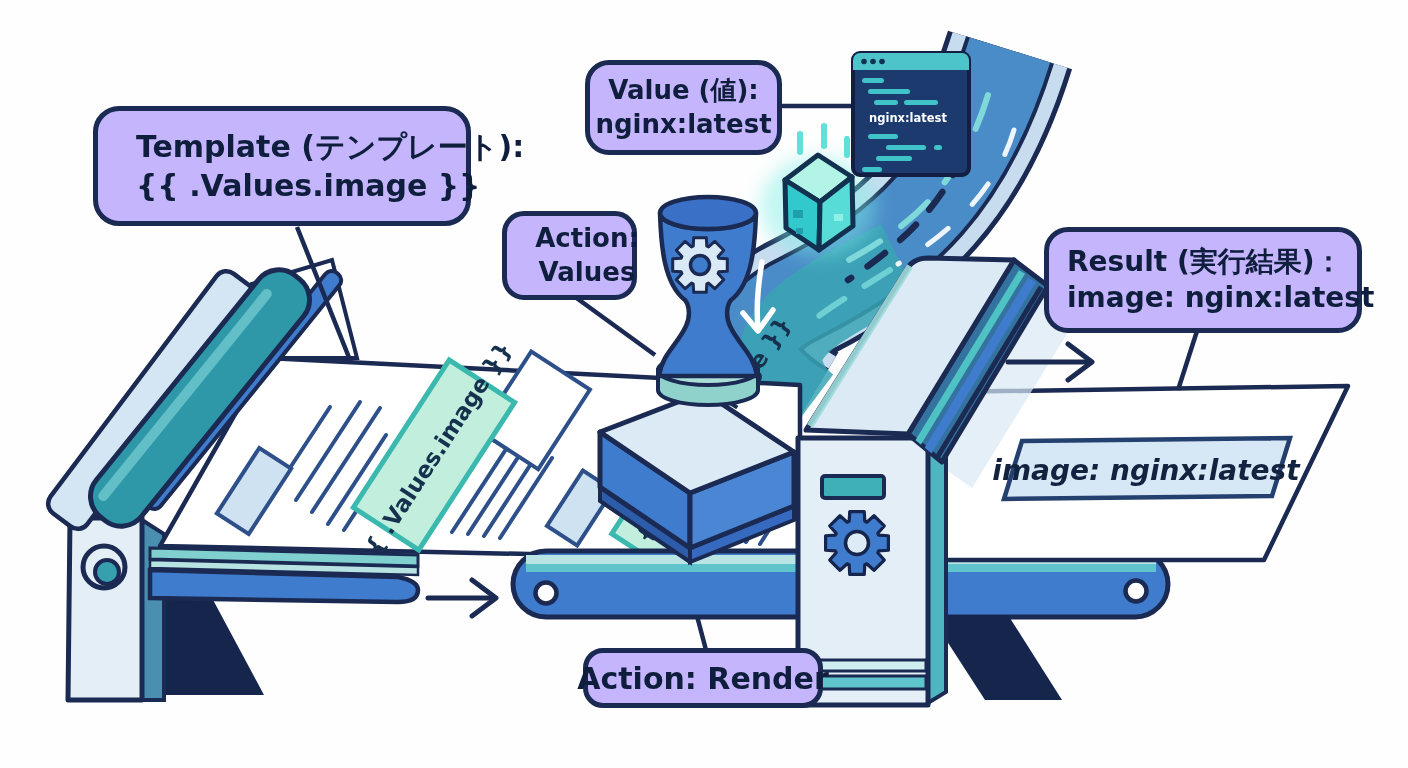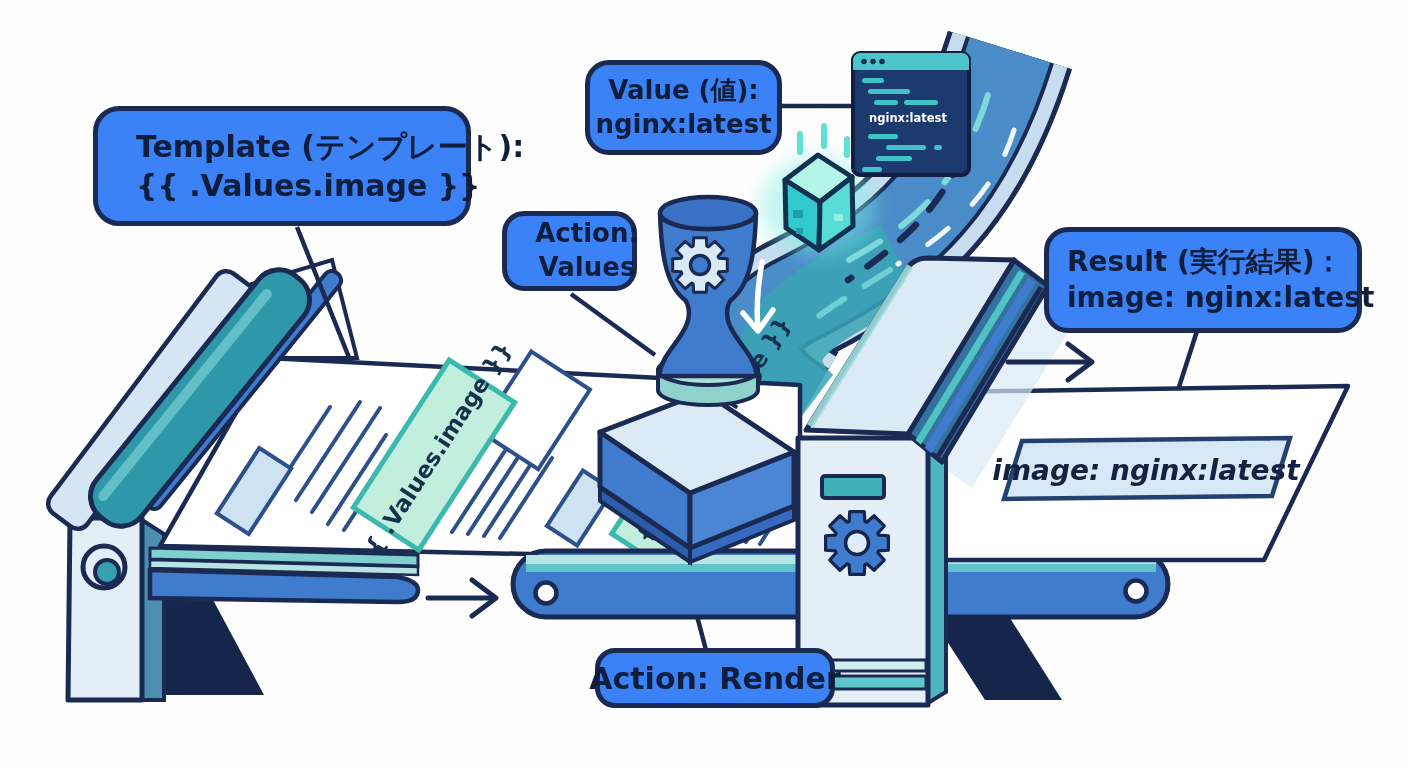--- a/index.html
+++ b/index.html
@@ -1,32 +1,32 @@
 <!DOCTYPE html>
 <html><head>
 <meta charset="utf-8">
 <style>
   html,body{margin:0;padding:0;background:#ffffff;}
   #stage{position:relative;width:1408px;height:768px;overflow:hidden;background:#fefefe;
          font-family:"DejaVu Sans","Liberation Sans",sans-serif;}
   #art{position:absolute;left:0;top:0;}
-  .callout{position:absolute;background:#3b82f6;border:5px solid #1b2a52;color:#0e1e3c;
+  .callout{position:absolute;background:#c4b5fd;border:5px solid #1b2a52;color:#0e1e3c;
            font-weight:bold;display:flex;flex-direction:column;justify-content:center;
            box-sizing:border-box;line-height:1.3;}
   .callout .ln{white-space:nowrap;}
   #template-label{left:93px;top:106px;width:378px;height:120px;border-radius:26px;
                   font-size:30px;padding-left:38px;}
   #value-label{left:585px;top:60px;width:197px;height:95px;border-radius:24px;
                font-size:26px;align-items:center;text-align:center;}
-  #action-label{left:502px;top:211px;width:135px;height:80px;border-radius:22px;
+  #action-label{left:502px;top:211px;width:135px;height:89px;border-radius:22px;
                 font-size:26px;align-items:center;text-align:center;padding-left:35px;}
   #result-label{left:1044px;top:227px;width:318px;height:106px;border-radius:24px;
                 font-size:28px;padding-left:18px;}
   #action-bottom-label{left:583px;top:648px;width:240px;height:60px;border-radius:20px;
-                font-size:30px;align-items:center;text-align:center;justify-content:center;margin-left:12px;}
+                font-size:30px;align-items:center;text-align:center;justify-content:center;}
 </style>
 </head>
 <body>
 
 <div id="stage">
 
 <svg id="art" width="1408" height="768" viewBox="0 0 1408 768">
   <defs>
     <path id="gear" d="M18.8,-6.8 L27.3,-6.3 L27.3,6.3 L18.8,6.8 L18.1,8.5 L23.7,14.8 L14.8,23.7 L8.5,18.1
       L6.8,18.8 L6.3,27.3 L-6.3,27.3 L-6.8,18.8 L-8.5,18.1 L-14.8,23.7 L-23.7,14.8 L-18.1,8.5

